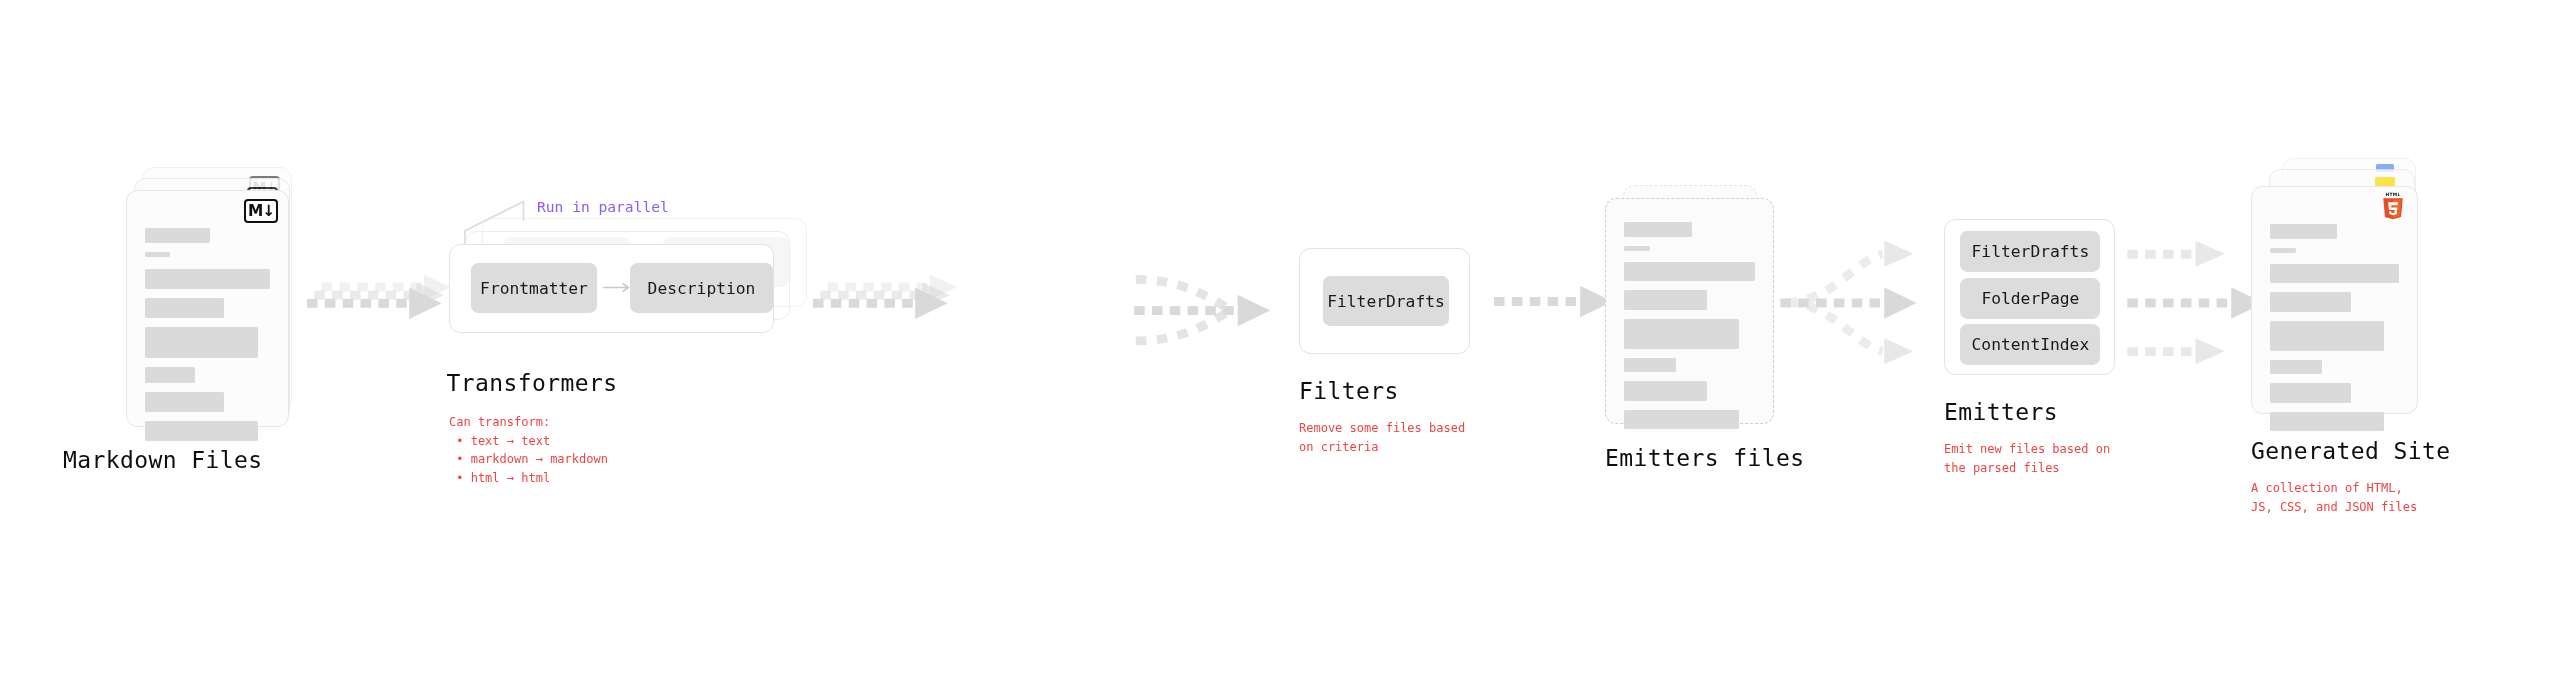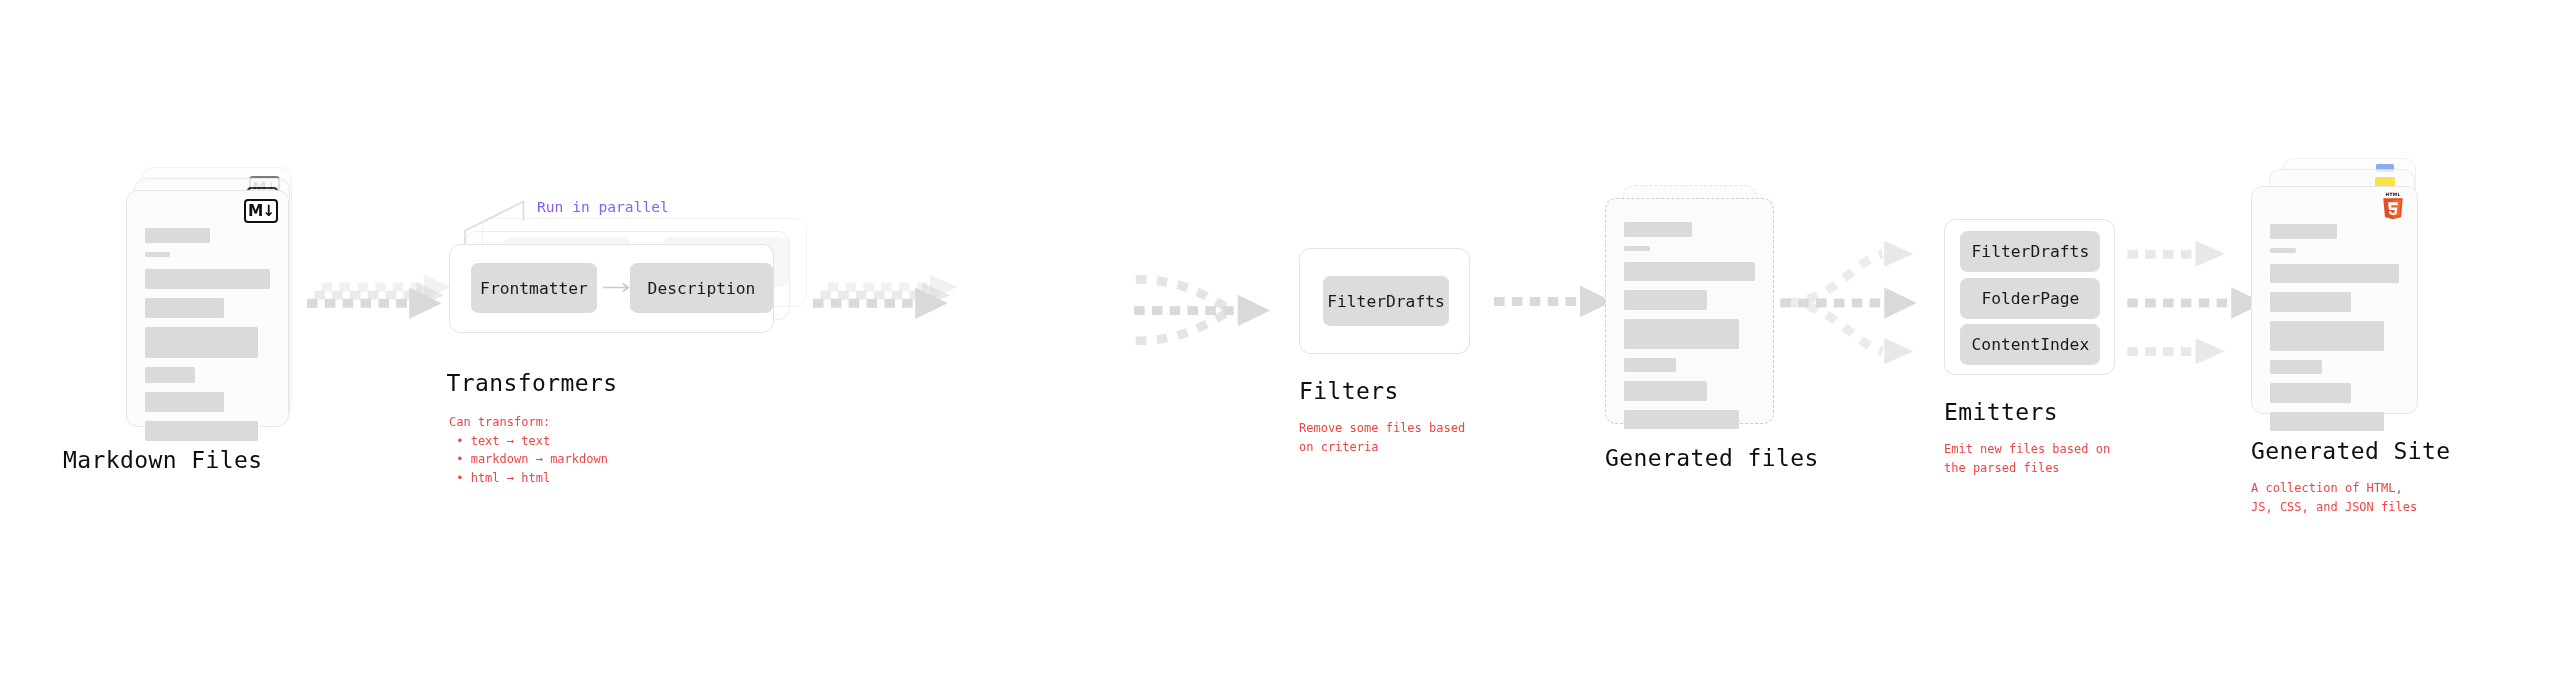--- a/index.html
+++ b/index.html
@@ -266,21 +266,21 @@
           <div class="bar" style="width:20%; height:5.7px; margin-bottom:10.6px;"></div>
           <div class="bar" style="width:100%; height:19.5px;"></div>
           <div class="bar" style="width:63%; height:19.5px;"></div>
           <div class="bar" style="width:88%; height:30px;"></div>
           <div class="bar" style="width:40%; height:14.6px;"></div>
           <div class="bar" style="width:63%; height:19.5px;"></div>
           <div class="bar" style="width:88%; height:19.5px;"></div>
         </div>
       </div>
     </div>
-    <div class="title" style="left:0px; top:260px;">Generated files</div>
+    <div class="title" style="left:0px; top:260px;">Emitters files</div>
   </div>
 
   <svg class="node" style="left:1780px; top:236px;" width="163" height="138" viewBox="0 0 200 170">
     <g fill="none" stroke="#ececec" stroke-width="11" stroke-dasharray="13 13">
       <path d="M8 82 C 62 82, 92 30, 126 22"></path>
       <path d="M8 82 C 62 82, 92 134, 126 142"></path>
     </g>
     <g fill="#e8e8e8">
       <path d="M128 6 L164 22 L128 38 Z"></path>
       <path d="M128 126 L164 142 L128 158 Z"></path>

